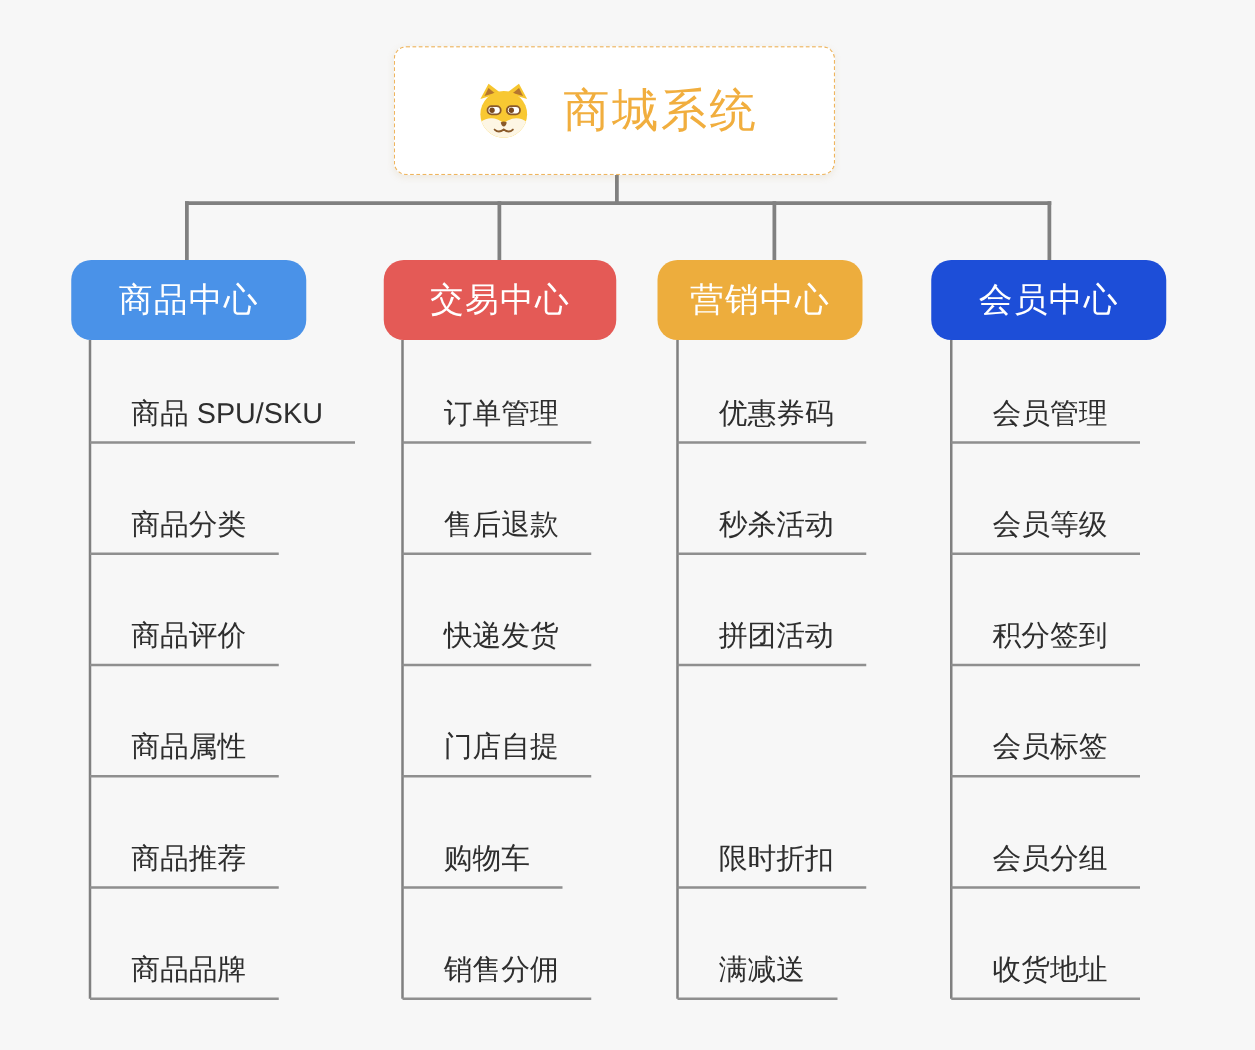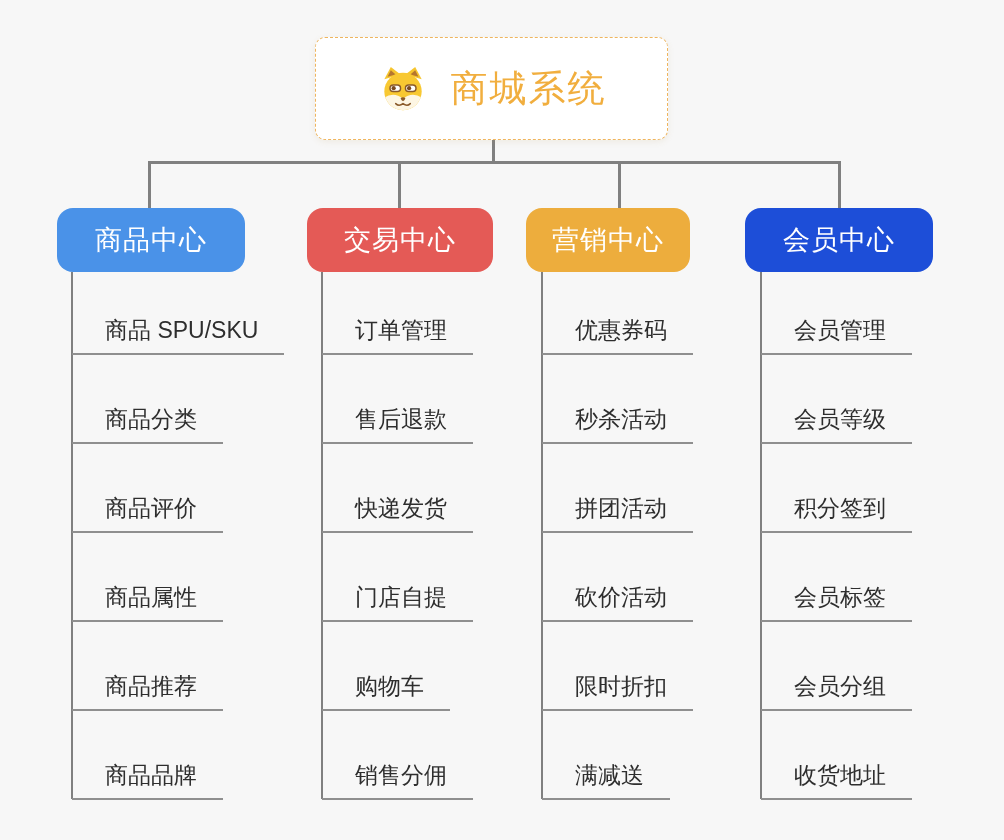--- a/index.html
+++ b/index.html
@@ -123,21 +123,20 @@
   <div class="leaf" style="left:322px; top:315px;">订单管理</div>
   <div class="leaf" style="left:322px; top:404px;">售后退款</div>
   <div class="leaf" style="left:322px; top:493px;">快递发货</div>
   <div class="leaf" style="left:322px; top:582px;">门店自提</div>
   <div class="leaf" style="left:322px; top:671px;">购物车</div>
   <div class="leaf" style="left:322px; top:760px;">销售分佣</div>
 
   <div class="leaf" style="left:542px; top:315px;">优惠券码</div>
   <div class="leaf" style="left:542px; top:404px;">秒杀活动</div>
   <div class="leaf" style="left:542px; top:493px;">拼团活动</div>
-  <div class="leaf" style="left:542px; top:582px;">砍价活动</div>
   <div class="leaf" style="left:542px; top:671px;">限时折扣</div>
   <div class="leaf" style="left:542px; top:760px;">满减送</div>
 
   <div class="leaf" style="left:761px; top:315px;">会员管理</div>
   <div class="leaf" style="left:761px; top:404px;">会员等级</div>
   <div class="leaf" style="left:761px; top:493px;">积分签到</div>
   <div class="leaf" style="left:761px; top:582px;">会员标签</div>
   <div class="leaf" style="left:761px; top:671px;">会员分组</div>
   <div class="leaf" style="left:761px; top:760px;">收货地址</div>
 

